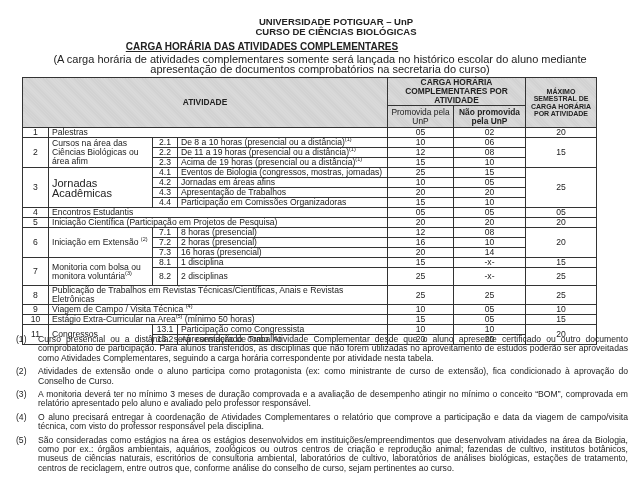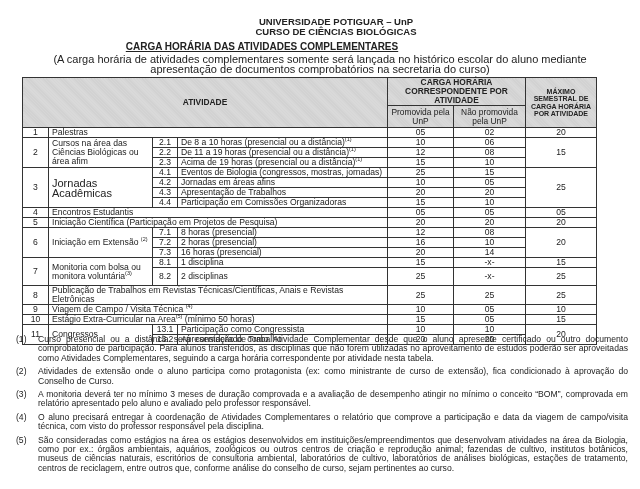--- a/index.html
+++ b/index.html
@@ -33,26 +33,26 @@
       <col style="width:104px">
       <col style="width:25px">
       <col style="width:210px">
     <col style="width:66px">
       <col style="width:72px">
       <col style="width:71px">
   </colgroup>
   <tbody>
       <tr style="height:18px">
     <td class="hd" colspan="4" rowspan="2">ATIVIDADE</td>
-    <td class="hd" colspan="2">CARGA HORÁRIA CORRESPONDENTE POR ATIVIDADE</td>
+    <td class="hd" colspan="2">CARGA HORÁRIA COMPLEMENTARES POR ATIVIDADE</td>
     <td class="hd" rowspan="2" style="font-size:7px;line-height:7.5px">MÁXIMO SEMESTRAL DE CARGA HORÁRIA POR ATIVIDADE</td>
   </tr>
   <tr style="height:22px">
     <td class="hd" style="font-weight:normal">Promovida pela UnP</td>
-    <td class="hd" style="font-weight:normal">Não promovida pela UnP</td>
+    <td class="hd" style="font-weight:bold">Não promovida pela UnP</td>
   </tr>
 
   <tr>
     <td class="n">1</td>
     <td colspan="3">Palestras</td>
     <td class="c">05</td>
     <td class="c">02</td>
     <td class="c">20</td>
   </tr>
 

